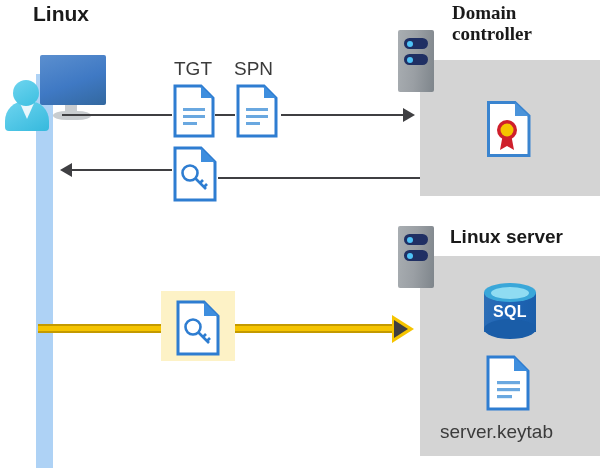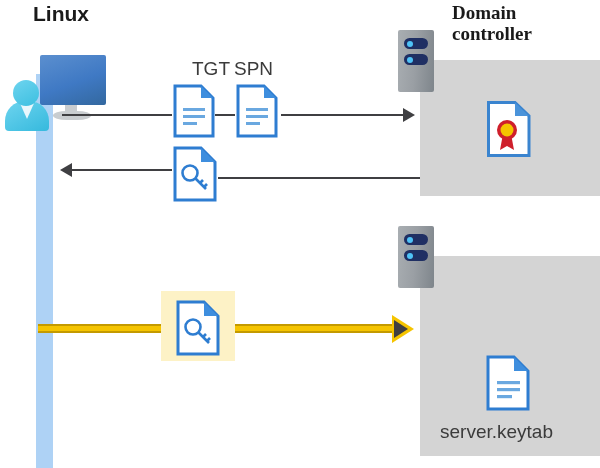--- a/index.html
+++ b/index.html
@@ -79,20 +79,21 @@
 </head>
 <body>
 
 <div id="stage">
 
   <div class="abs panel" style="left:420px;top:60px;width:180px;height:136px;"></div>
   <div class="abs panel" style="left:420px;top:256px;width:180px;height:200px;"></div>
 
   <div class="abs title" id="client-title">Linux</div>
   <div class="abs title" id="dc-title">Domain controller</div>
+  <div class="abs title" id="linux-title">Linux server</div>
 
   <div class="abs" id="lifeline"></div>
 
   <div class="abs" style="left:5px;top:25px;width:105px;height:85px;">
     <div class="abs monitor-screen"></div>
     <div class="abs monitor-neck"></div>
     <div class="abs monitor-base"></div>
     <div class="abs person-body"></div>
     <div class="abs person-collar"></div>
     <div class="abs person-head"></div>
@@ -114,21 +115,21 @@
     <div class="bar b2">
         <span class="dot"></span>
       </div>
   </div>
 
   <div class="abs gline" style="left:62px;top:114px;width:110px;"></div>
   <div class="abs gline" style="left:215px;top:114px;width:20px;"></div>
   <div class="abs gline" style="left:281px;top:114px;width:122px;"></div>
   <div class="abs garrow-right" style="left:403px;top:108px;"></div>
 
-  <div class="abs smalllabel" style="left:192px;top:58px;">TGT</div>
+  <div class="abs smalllabel" style="left:174px;top:58px;">TGT</div>
   <div class="abs smalllabel" style="left:234px;top:58px;">SPN</div>
 
   <div class="doc" style="left:173px;top:84px;">
     <svg width="42" height="54" viewBox="0 0 42 54">
       <path d="M2 2 H28 L40 14 V52 H2 Z" fill="#ffffff" stroke="#2e7dd1" stroke-width="3"></path>
       <path d="M28 2 L40 14 H28 Z" fill="#3e8ede"></path>
       <rect x="10" y="24" width="22" height="3" fill="#6aa8e0"></rect>
       <rect x="10" y="31" width="22" height="3" fill="#6aa8e0"></rect>
       <rect x="10" y="38" width="14" height="3" fill="#6aa8e0"></rect>
     </svg>
@@ -180,20 +181,27 @@
     <svg width="44" height="56" viewBox="0 0 44 56">
       <path d="M2 2 H28 L42 16 V54 H2 Z" fill="#ffffff" stroke="#2e7dd1" stroke-width="3"></path>
       <path d="M28 2 L42 16 H28 Z" fill="#3e8ede"></path>
       <circle cx="17" cy="27" r="7.5" fill="none" stroke="#2e7dd1" stroke-width="2.6"></circle>
       <path d="M22 32 L33 43" stroke="#2e7dd1" stroke-width="2.6" fill="none"></path>
       <path d="M27 37 L30 34" stroke="#2e7dd1" stroke-width="2.6" fill="none"></path>
       <path d="M31 41 L34 38" stroke="#2e7dd1" stroke-width="2.6" fill="none"></path>
     </svg>
   </div>
 
+  <div class="sqlcyl" style="left:484px;top:283px;">
+    <div class="body"></div>
+    <div class="bot"></div>
+    <div class="top"></div>
+    <div class="top-in"></div>
+    <div class="txt">SQL</div>
+  </div>
 
   <div class="doc" style="left:486px;top:355px;">
     <svg width="44" height="56" viewBox="0 0 44 56">
       <path d="M2 2 H28 L42 16 V54 H2 Z" fill="#ffffff" stroke="#2e7dd1" stroke-width="3"></path>
       <path d="M28 2 L42 16 H28 Z" fill="#3e8ede"></path>
       <rect x="11" y="26" width="23" height="3.2" fill="#6aa8e0"></rect>
       <rect x="11" y="33" width="23" height="3.2" fill="#6aa8e0"></rect>
       <rect x="11" y="40" width="15" height="3.2" fill="#6aa8e0"></rect>
     </svg>
   </div>

